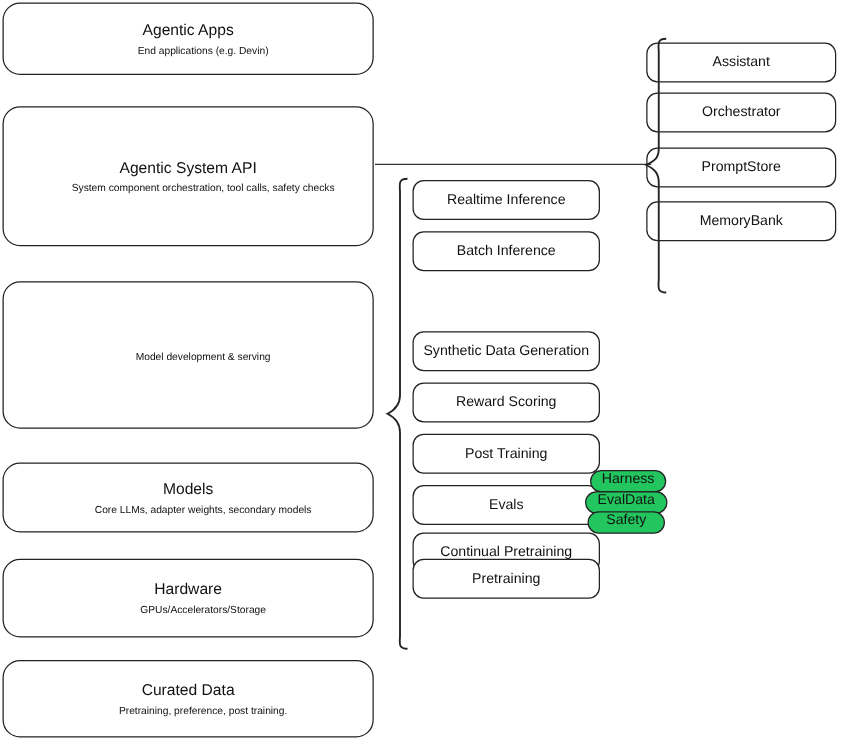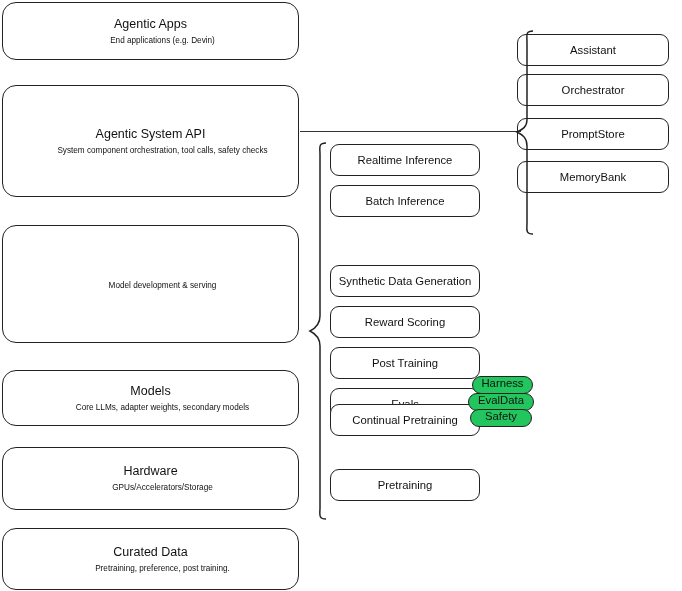--- a/index.html
+++ b/index.html
@@ -150,24 +150,24 @@
   </div>
   <div class="box mid-box" style="top:306px;">
     <div class="title">Reward Scoring</div>
   </div>
   <div class="box mid-box" style="top:347px;">
     <div class="title">Post Training</div>
   </div>
   <div class="box mid-box" style="top:388px;">
     <div class="title">Evals</div>
   </div>
-  <div class="box mid-box" style="top:404px;">
+  <div class="box mid-box" style="top:426px;">
     <div class="title">Continual Pretraining</div>
   </div>
-  <div class="box mid-box" style="top:469px;">
+  <div class="box mid-box" style="top:447px;">
     <div class="title">Pretraining</div>
   </div>
 
   <div class="pill" style="left:472px; top:376px; width:61px; height:18px;">
     <span>Harness</span>
   </div>
   <div class="pill" style="left:468px; top:393px; width:66px; height:18px;">
     <span>EvalData</span>
   </div>
   <div class="pill" style="left:470px; top:409px; width:62px; height:18px;">

